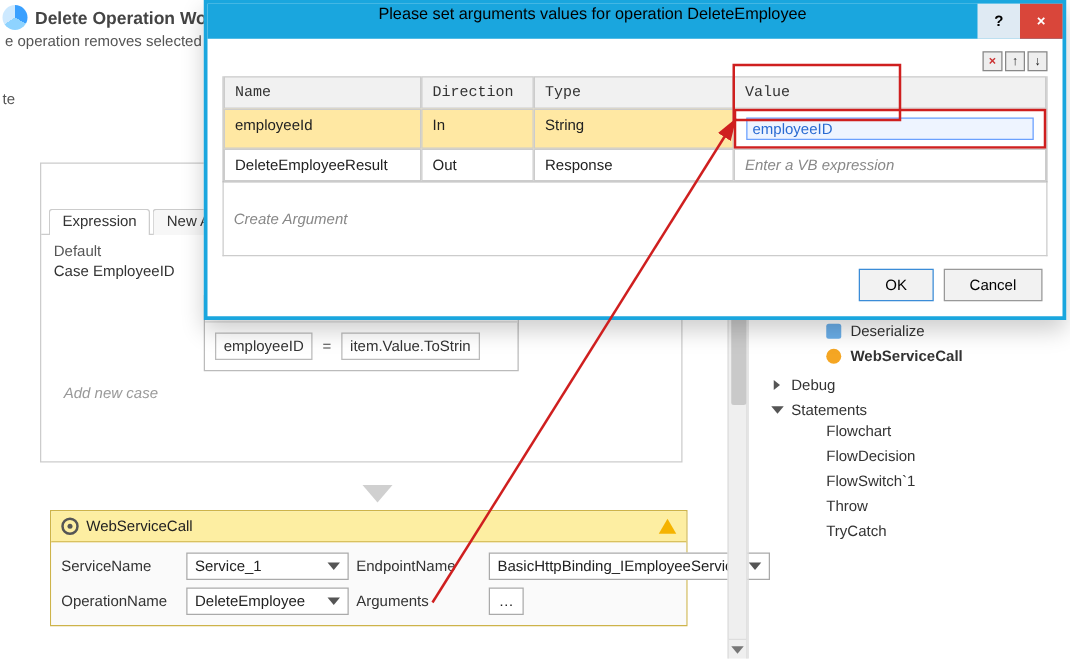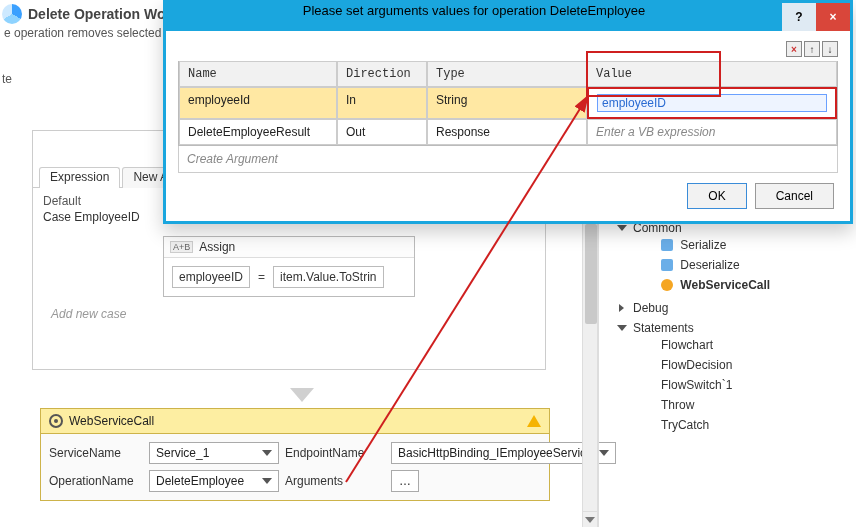--- a/index.html
+++ b/index.html
@@ -191,21 +191,21 @@
   .grid-row.sel > div { background: #ffe8a3; }
   .grid-row.sel .value-cell { background:#fff; }
   .value-cell.hl { border: 2px solid #cf1f1f !important; }
   .value-cell .val-input {
     width: 100%; border: 1px solid #6aa0ff; padding: 1px 4px; font-size: 12px;
     background: #eef4ff; color: #2a6bd2;
   }
   .value-cell .placeholder-look {
     color: #888; font-style: italic;
   }
-  .grid-create { padding: 6px 8px; font-style: italic; color: #888; border: 1px solid #ccc; border-top: none; }
+  .grid-create { padding: 22px 8px; font-style: italic; color: #888; border: 1px solid #ccc; border-top: none; }
   .dlg-buttons { display: flex; justify-content: flex-end; gap: 8px; padding: 10px 4px 2px 4px; }
   .dlg-buttons button {
     padding: 5px 20px; font-size: 12px;
     background: #f2f2f2; border: 1px solid #999; text-align: right;
   }
   .dlg-buttons button.ok { border: 1px solid #3a8cd8; }
 
   
   .anno { position:absolute; left:0; top:0; pointer-events:none; z-index:30; }
 </style>

